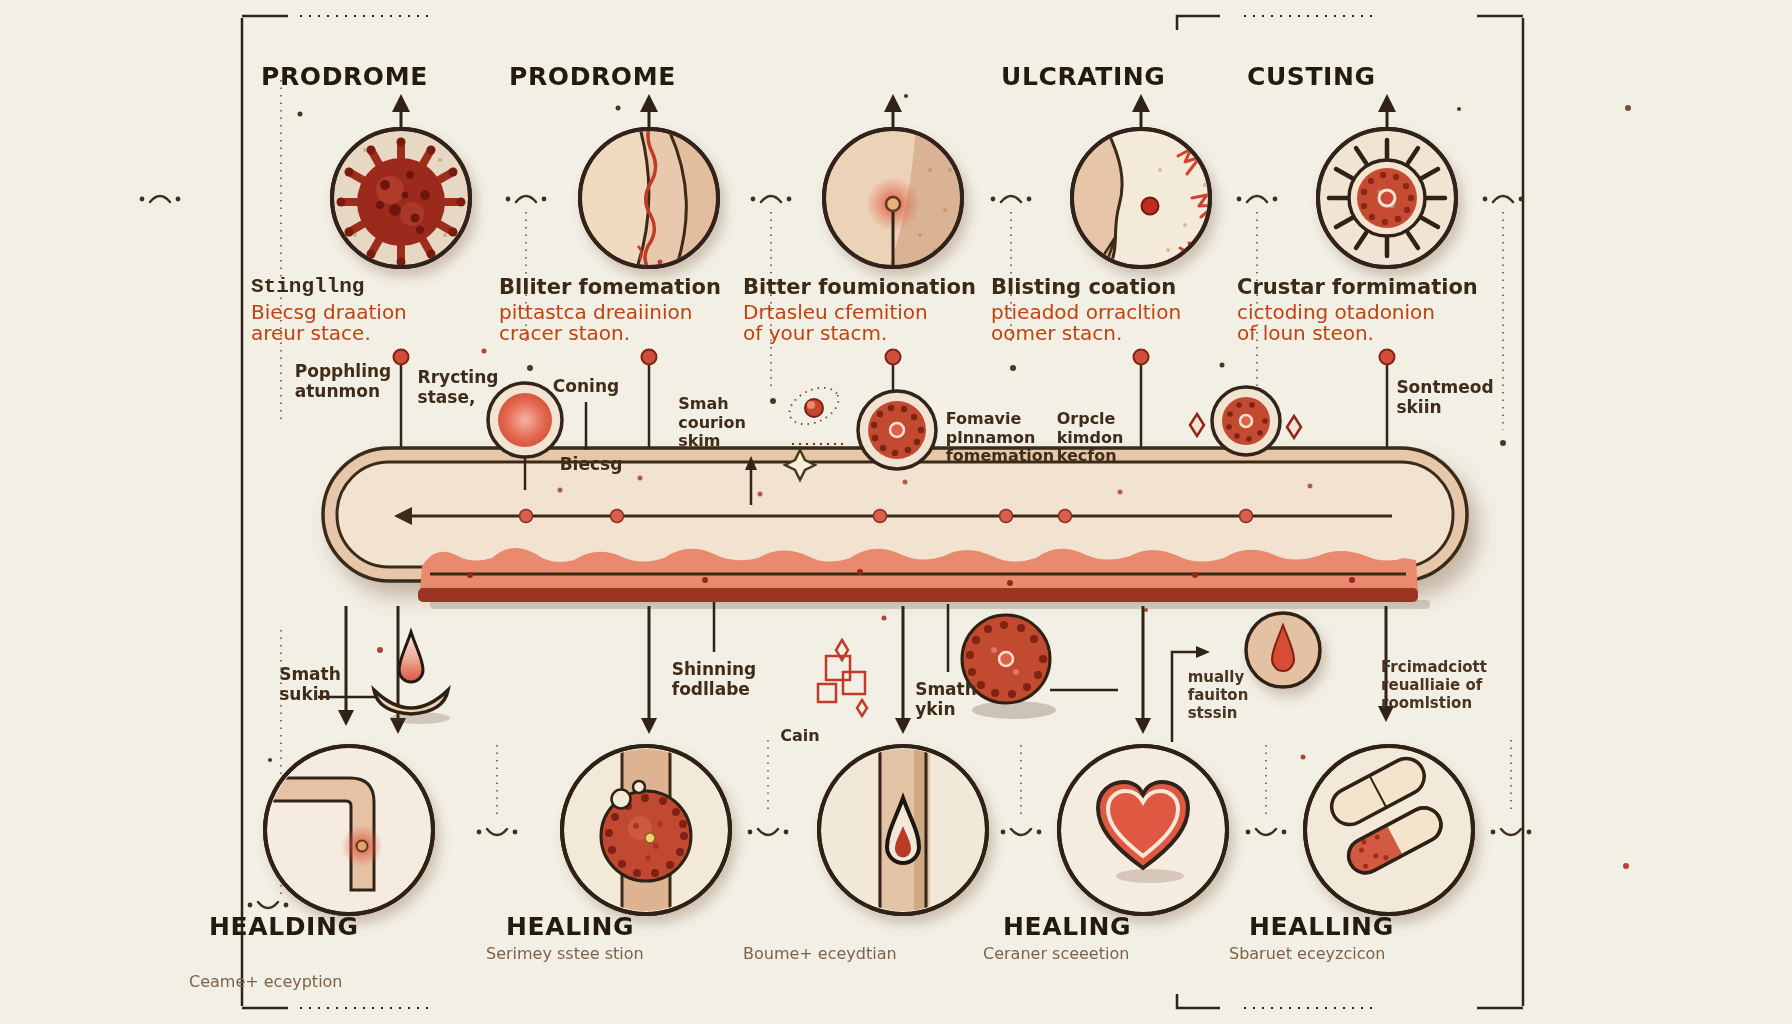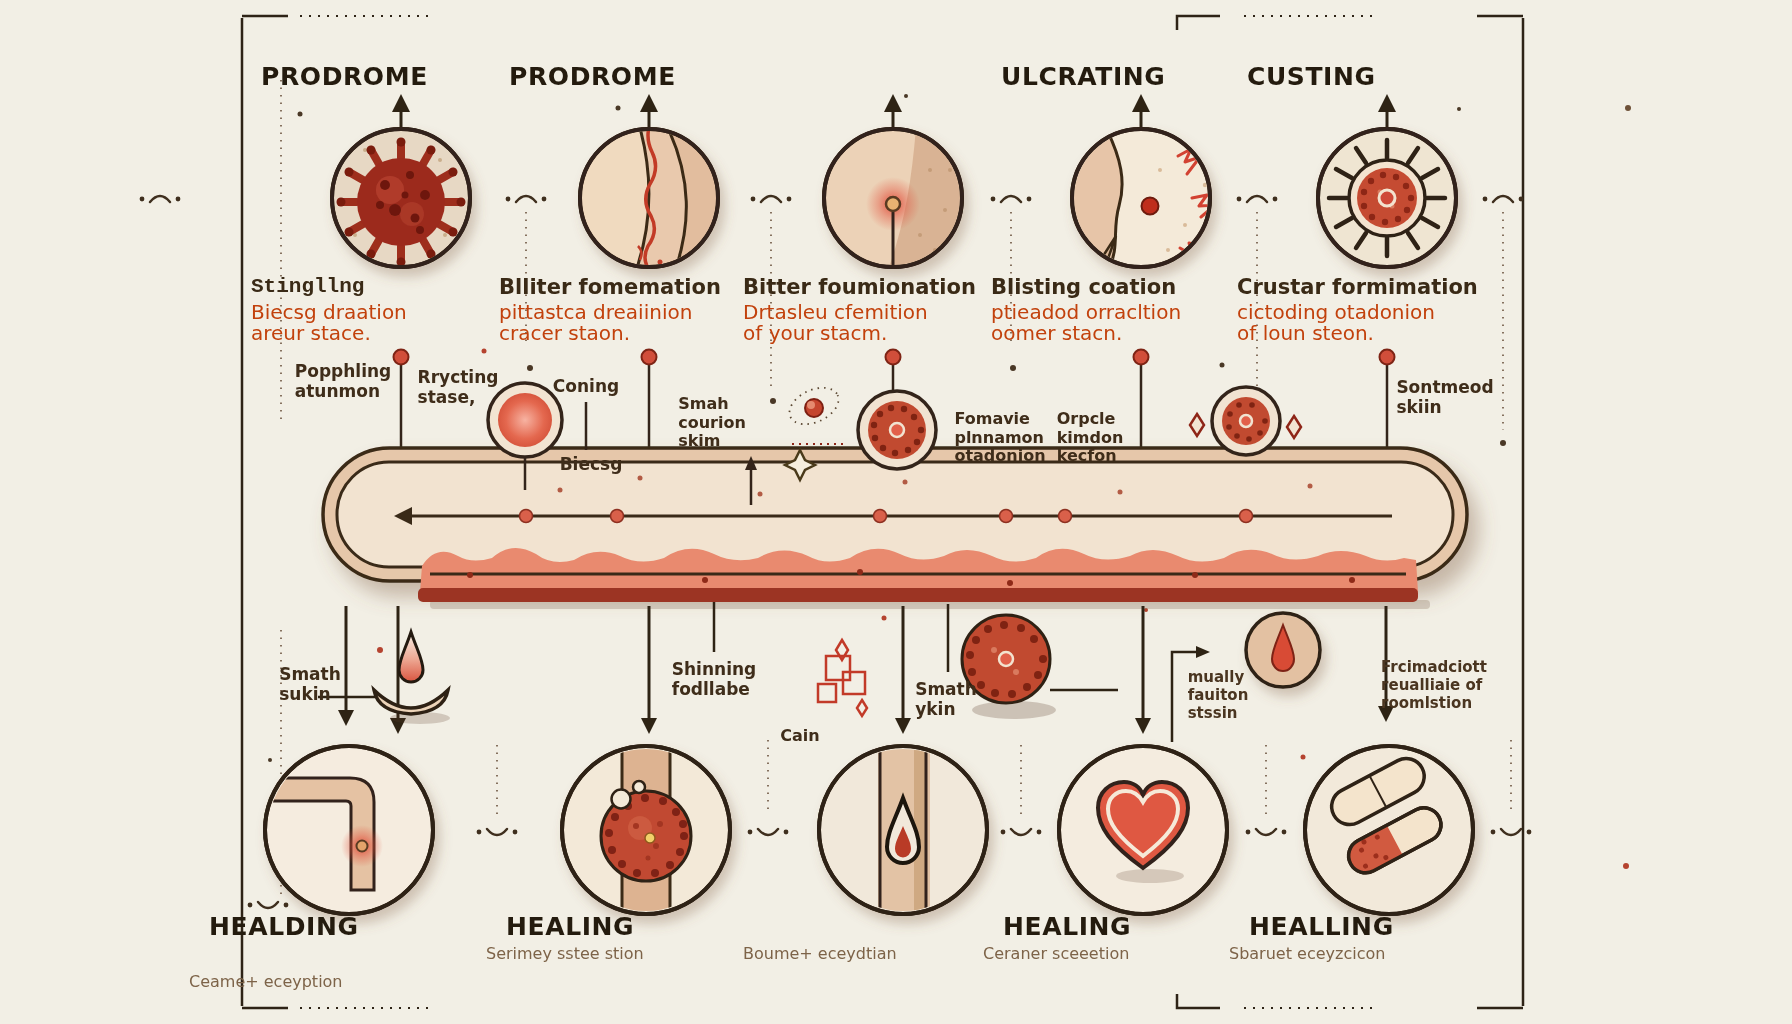--- a/index.html
+++ b/index.html
@@ -606,21 +606,21 @@
 atunmon</div>
 <div class="txt lbl" style="left:458px;top:368px;">Rrycting
 stase,</div>
 <div class="txt lbl" style="left:586px;top:377px;">Coning</div>
 <div class="txt lbl" style="left:591px;top:455px;">Biecsg</div>
 <div class="txt lbl" style="left:712px;top:395px;font-size:16px;">Smah
 courion
 skim</div>
 <div class="txt lbl" style="left:1000px;top:410px;font-size:16px;">Fomavie
 plnnamon
-otadonion</div>
+fomemation</div>
 <div class="txt lbl" style="left:1090px;top:410px;font-size:16px;">Orpcle
 kimdon
 kecfon</div>
 <div class="txt lbl" style="left:1445px;top:378px;">Sontmeod
 skiin</div>
 <div class="txt lbl" style="left:310px;top:665px;">Smath
 sukin</div>
 <div class="txt lbl" style="left:714px;top:660px;">Shinning
 fodllabe</div>
 <div class="txt lbl" style="left:800px;top:727px;font-size:16px;">Cain</div>

